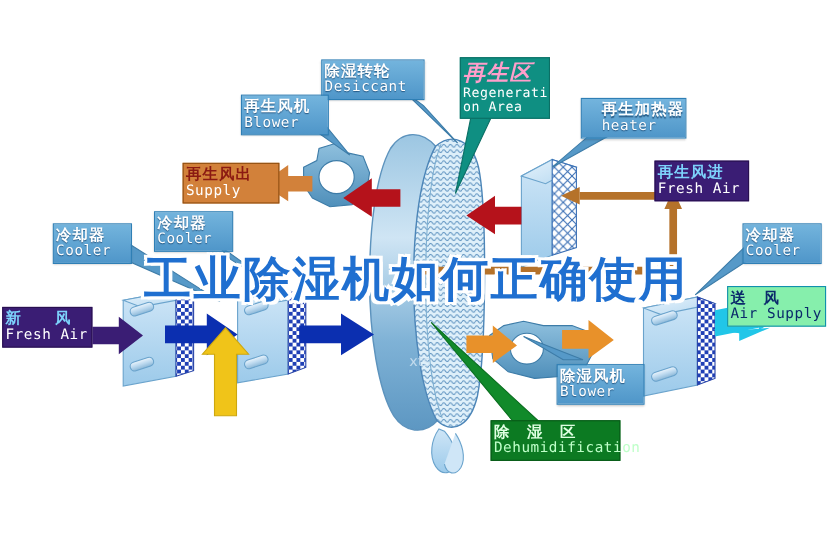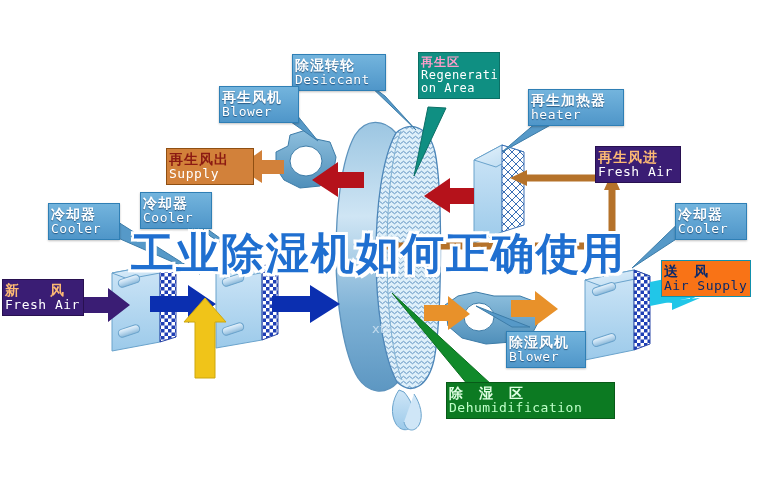--- a/index.html
+++ b/index.html
@@ -21,40 +21,40 @@
   .lbl.blue .cn{color:#ffffff;text-shadow:0 1px 1px rgba(0,40,80,.6);}
   .lbl.blue .en{color:#ffffff;text-shadow:0 1px 1px rgba(0,40,80,.6);}
 
   
   .lbl.teal{background:#0f8f82;border:1px solid #0b6f65;}
   .lbl.teal .cn{color:#ff9ecb;}
   .lbl.teal .en{color:#ffffff;}
 
   
   .lbl.purple{background:#3a1d74;border:1px solid #281050;}
-  .lbl.purple .cn{color:#fdba74;}
+  .lbl.purple .cn{color:#7dd3fc;}
   .lbl.purple .en{color:#ffffff;}
 
   
   .lbl.orange{background:#d2813a;border:1px solid #8f4f12;}
   .lbl.orange .cn{color:#8b1a12;}
   .lbl.orange .en{color:#ffffff;}
 
   
   .lbl.yellow{background:#f5c618;border:2px solid #2e7d32;}
   .lbl.yellow .cn{color:#1b1b1b;}
   .lbl.yellow .en{color:#1b1b1b;}
 
   
   .lbl.green{background:#0c7a22;border:1px solid #085a18;}
   .lbl.green .cn{color:#dfffe2;}
   .lbl.green .en{color:#bfffc9;}
 
   
-  .lbl.cyan{background:#f97316;border:1px solid #1190ad;}
+  .lbl.cyan{background:#86efac;border:1px solid #1190ad;}
   .lbl.cyan .cn{color:#0b2a6b;}
   .lbl.cyan .en{color:#0b2a6b;}
 
   
   #title{position:absolute;left:0;right:0;top:226px;height:56px;z-index:90;
          display:flex;align-items:center;justify-content:center;
          font-family:"DejaVu Sans","Liberation Sans",sans-serif;
          font-weight:700;font-size:43px;letter-spacing:2px;
          color:#1f6fd0;
          text-shadow:
@@ -249,26 +249,26 @@
     <span class="cn" style="font-size:14px;">除湿转轮</span>
     <span class="en" style="font-size:13px;">Desiccant</span>
   </div>
 
   <div class="lbl blue" style="left:219px;top:86px;width:80px;padding:3px 2px;">
     <span class="cn" style="font-size:14px;">再生风机</span>
     <span class="en" style="font-size:13px;">Blower</span>
   </div>
 
   <div class="lbl teal" style="left:418px;top:52px;width:82px;padding:3px 2px;">
-    <span class="cn" style="font-size:12px;">再生区</span>
+    <span class="cn" style="font-size:20px;font-style:italic;">再生区</span>
     <span class="en" style="font-size:12px;">Regenerati</span>
     <span class="en" style="font-size:12px;">on Area</span>
   </div>
 
-  <div class="lbl blue" style="left:528px;top:89px;width:96px;padding:3px 2px;">
+  <div class="lbl blue" style="left:528px;top:89px;width:96px;padding:3px 18px;">
     <span class="cn" style="font-size:14px;">再生加热器</span>
     <span class="en" style="font-size:13px;">heater</span>
   </div>
 
   <div class="lbl orange" style="left:166px;top:148px;width:88px;padding:3px 2px;">
     <span class="cn" style="font-size:14px;">再生风出</span>
     <span class="en" style="font-size:13px;">Supply</span>
   </div>
 
   <div class="lbl purple" style="left:595px;top:146px;width:86px;padding:3px 2px;">
@@ -295,21 +295,21 @@
     <span class="cn" style="font-size:14px;">新　　风</span>
     <span class="en" style="font-size:13px;">Fresh Air</span>
   </div>
 
 
   <div class="lbl blue" style="left:506px;top:331px;width:80px;padding:3px 2px;">
     <span class="cn" style="font-size:14px;">除湿风机</span>
     <span class="en" style="font-size:13px;">Blower</span>
   </div>
 
-  <div class="lbl green" style="left:446px;top:382px;width:169px;padding:3px 2px;">
+  <div class="lbl green" style="left:446px;top:382px;width:118px;padding:3px 2px;">
     <span class="cn" style="font-size:14px;">除　湿　区</span>
     <span class="en" style="font-size:13px;">Dehumidification</span>
   </div>
 
   <div class="lbl cyan" style="left:661px;top:260px;width:90px;padding:3px 2px;">
     <span class="cn" style="font-size:14px;">送　风</span>
     <span class="en" style="font-size:13px;">Air Supply</span>
   </div>
 
   <div id="title">工业除湿机如何正确使用</div>

